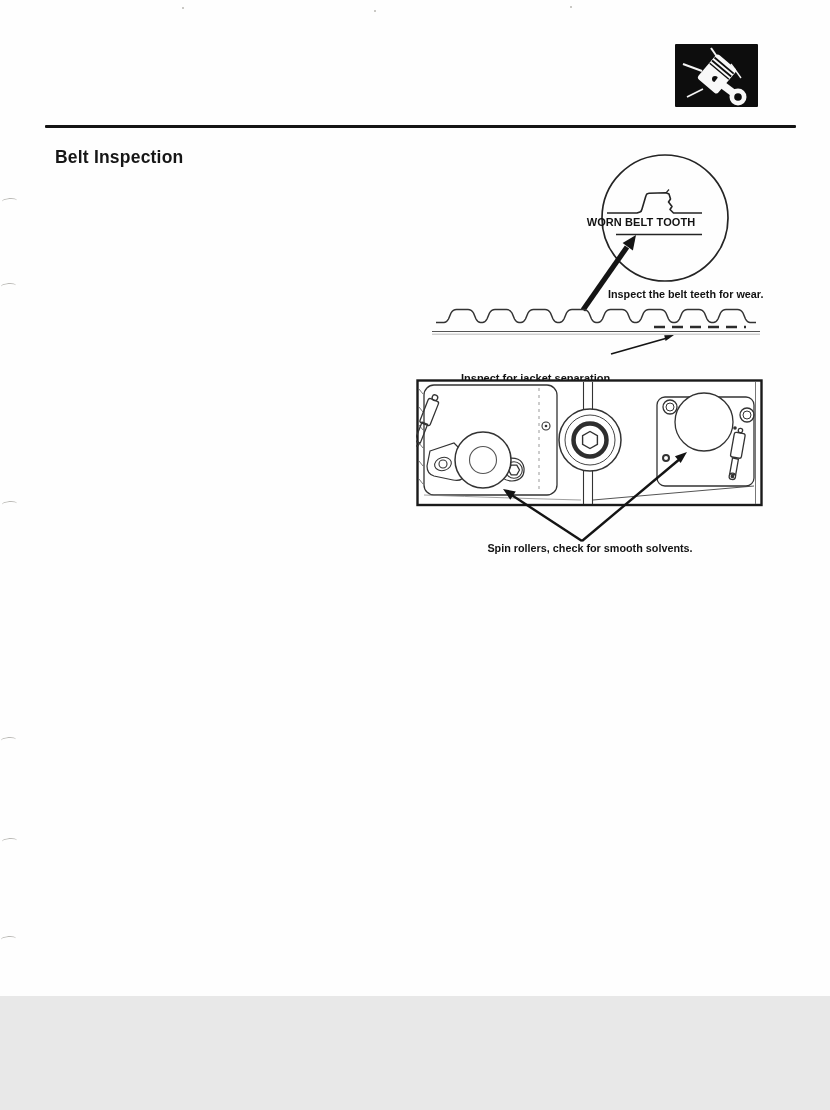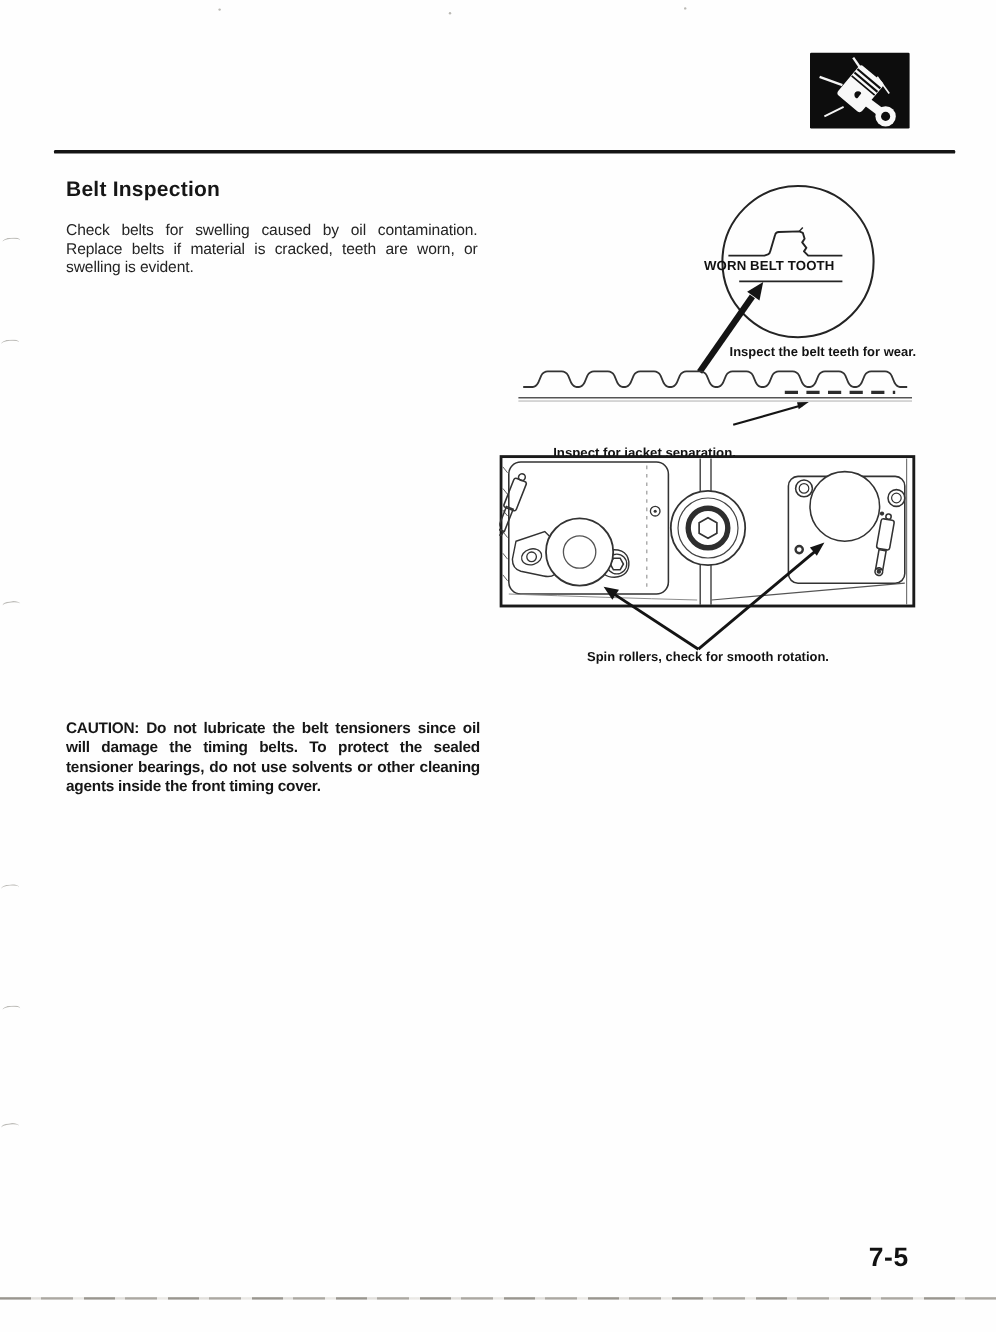--- a/index.html
+++ b/index.html
@@ -1,17 +1,17 @@
 <!DOCTYPE html>
 <html><head>
 <meta charset="utf-8">
 <style>
   html,body{margin:0;padding:0;background:#e8e8e8;}
   .page{
-    position:relative;width:830px;height:1110px;background:#fefefe;
+    position:relative;width:830px;height:996px;background:#fefefe;
     margin:0 auto;overflow:hidden;
     font-family:"Liberation Sans","DejaVu Sans",sans-serif;color:#1c1c1c;
   }
   .abs{position:absolute;}
   .rule{left:45px;top:125px;width:751px;height:3px;background:#141414;border-radius:1px;}
   .heading{left:55px;top:147px;font-size:17.5px;font-weight:bold;letter-spacing:.2px;color:#161616;}
   .body-text{
     left:55px;width:343px;font-size:13px;line-height:15.7px;letter-spacing:-.1px;
     text-align:justify;text-align-last:left;color:#242424;
   }
@@ -67,22 +67,20 @@
 
       <line x1="41" y1="36" x2="61" y2="51" stroke="#f8f8f8" stroke-width="7.5"></line>
       <circle cx="63" cy="53" r="8.5" fill="#f8f8f8"></circle>
       <circle cx="63" cy="53" r="3.8" fill="#0d0d0d"></circle>
     </svg>
   </div>
 
   <div class="abs rule"></div>
 
   <div class="abs heading">Belt Inspection</div>
-  <div class="abs body-text para1">Check belts for swelling caused by oil contamination. Replace belts if material is cracked, teeth are worn, or swelling is evident.</div>
-  <div class="abs caution">CAUTION:  Do not lubricate the belt tensioners since oil will damage the timing belts. To protect the sealed tensioner bearings, do not use solvents or other cleaning agents inside the front timing cover.</div>
 
   <svg class="abs belt-svg" width="336" height="215" viewBox="0 0 336 215">
 
     <circle cx="235" cy="73" r="63" fill="none" stroke="#242424" stroke-width="1.7"></circle>
 
     <path d="M177,68 H207 L210,67 Q211.5,66.5 212,64 L216,50.5 Q216.5,48.5 219,48.3 L236,47.8 L239,49 L240.5,54 L238.5,57 L242,61.5 L240,64.5 L243.5,68 H272" fill="none" stroke="#242424" stroke-width="1.6" stroke-linejoin="round"></path>
     <path d="M236,47.8 L239,44.5" fill="none" stroke="#242424" stroke-width="1.2"></path>
 
     <line x1="186" y1="89.5" x2="272" y2="89.5" stroke="#242424" stroke-width="1.5"></line>
 
@@ -172,21 +170,21 @@
       <rect x="321" y="86" width="6" height="16"></rect>
       <circle cx="324" cy="104" r="3.2"></circle>
       <circle cx="324" cy="104" r="1.2" fill="#333"></circle>
     </g>
 
     <line x1="166" y1="168" x2="91" y2="119" stroke="#141414" stroke-width="2.4"></line>
     <polygon points="87,116 99.8,118.4 94.3,126.8" fill="#141414"></polygon>
     <line x1="166" y1="168" x2="265" y2="85" stroke="#141414" stroke-width="2.4"></line>
     <polygon points="271,79 264.7,90.1 258.9,83.3" fill="#141414"></polygon>
   </svg>
-  <div class="abs fig-label spin-caption">Spin rollers, check for smooth rotation.</div>
+  <div class="abs fig-label spin-caption">Spin rollers, check for smooth solvents.</div>
 
   <div class="abs page-number">7-5</div>
 
   <div class="abs bottom-scan-line"></div>
   <div class="abs scan-artifact" style="left:2px;top:198px;"></div>
   <div class="abs scan-artifact" style="left:1px;top:283px;"></div>
   <div class="abs scan-artifact" style="left:2px;top:501px;"></div>
   <div class="abs scan-artifact" style="left:1px;top:737px;"></div>
   <div class="abs scan-artifact" style="left:2px;top:838px;"></div>
   <div class="abs scan-artifact" style="left:1px;top:936px;"></div>

